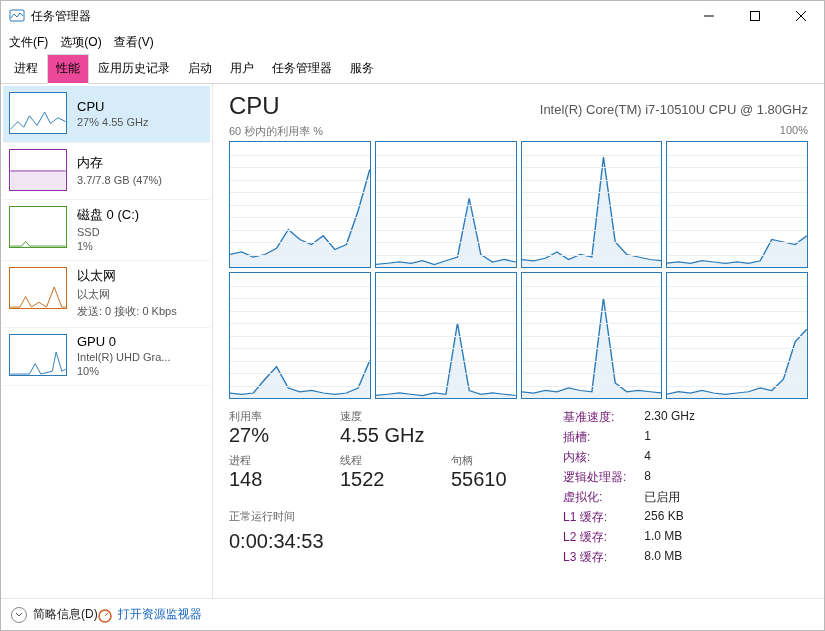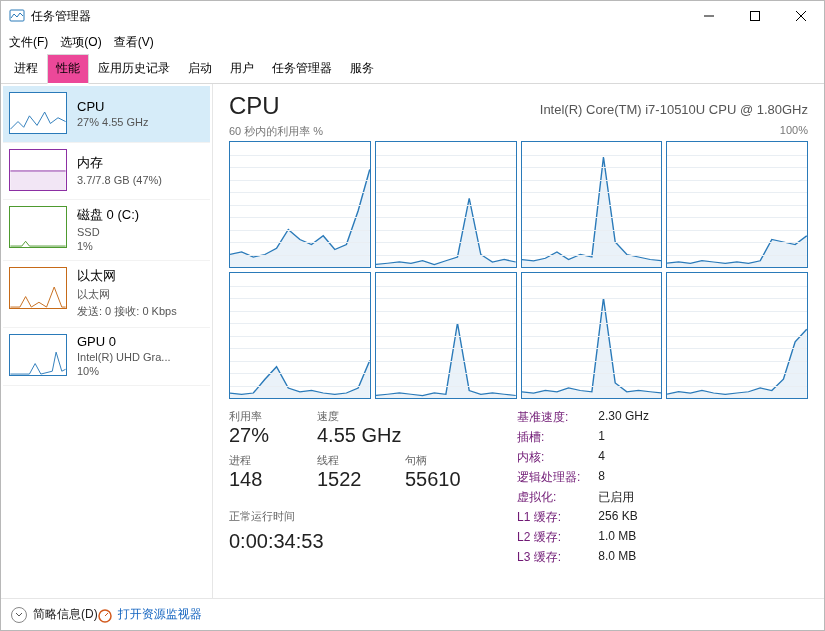--- a/index.html
+++ b/index.html
@@ -26,21 +26,21 @@
 .main-header { display: flex; align-items: baseline; justify-content: space-between; }
 .main-heading { font-size: 24px; color: #222; font-weight: 400; }
 .main-sub { font-size: 13px; color: #555; }
 .axis-labels { display: flex; justify-content: space-between; font-size: 11px; color: #777; margin-top: 4px; }
 .chart-grid { display: grid; grid-template-columns: repeat(4, 1fr); grid-template-rows: repeat(2, 1fr); gap: 4px; height: 258px; margin-top: 2px; }
 .core-box { border: 1px solid #2a7ab9; background: #fff; position: relative; overflow: hidden; }
 .core-box svg { width: 100%; height: 100%; display: block; }
 .core-box .grid-line { position: absolute; left: 0; right: 0; height: 1px; background: #e9eef3; }
 .stats { display: flex; gap: 40px; margin-top: 10px; }
 .stats-left { display: flex; flex-direction: column; gap: 6px; }
-.stat-row { display: flex; gap: 16px; }
+.stat-row { display: flex; gap: 39px; }
 .stat-block { min-width: 72px; }
 .stat-lbl { font-size: 11px; color: #666; }
 .stat-val { font-size: 20px; color: #222; }
 .uptime-lbl { font-size: 11px; color: #666; margin-top: 12px; }
 .uptime-val { font-size: 20px; color: #222; }
 .stats-right { display: grid; grid-template-columns: auto auto; column-gap: 18px; row-gap: 3px; font-size: 12px; }
 .stats-right .k { color: #701a75; }
 .stats-right .v { color: #222; }
 .footer { height: 32px; border-top: 1px solid #e6e6e6; display: flex; align-items: center; padding: 0 10px; }
 .footer-link { display: flex; align-items: center; gap: 6px; font-size: 12px; color: #222; }

